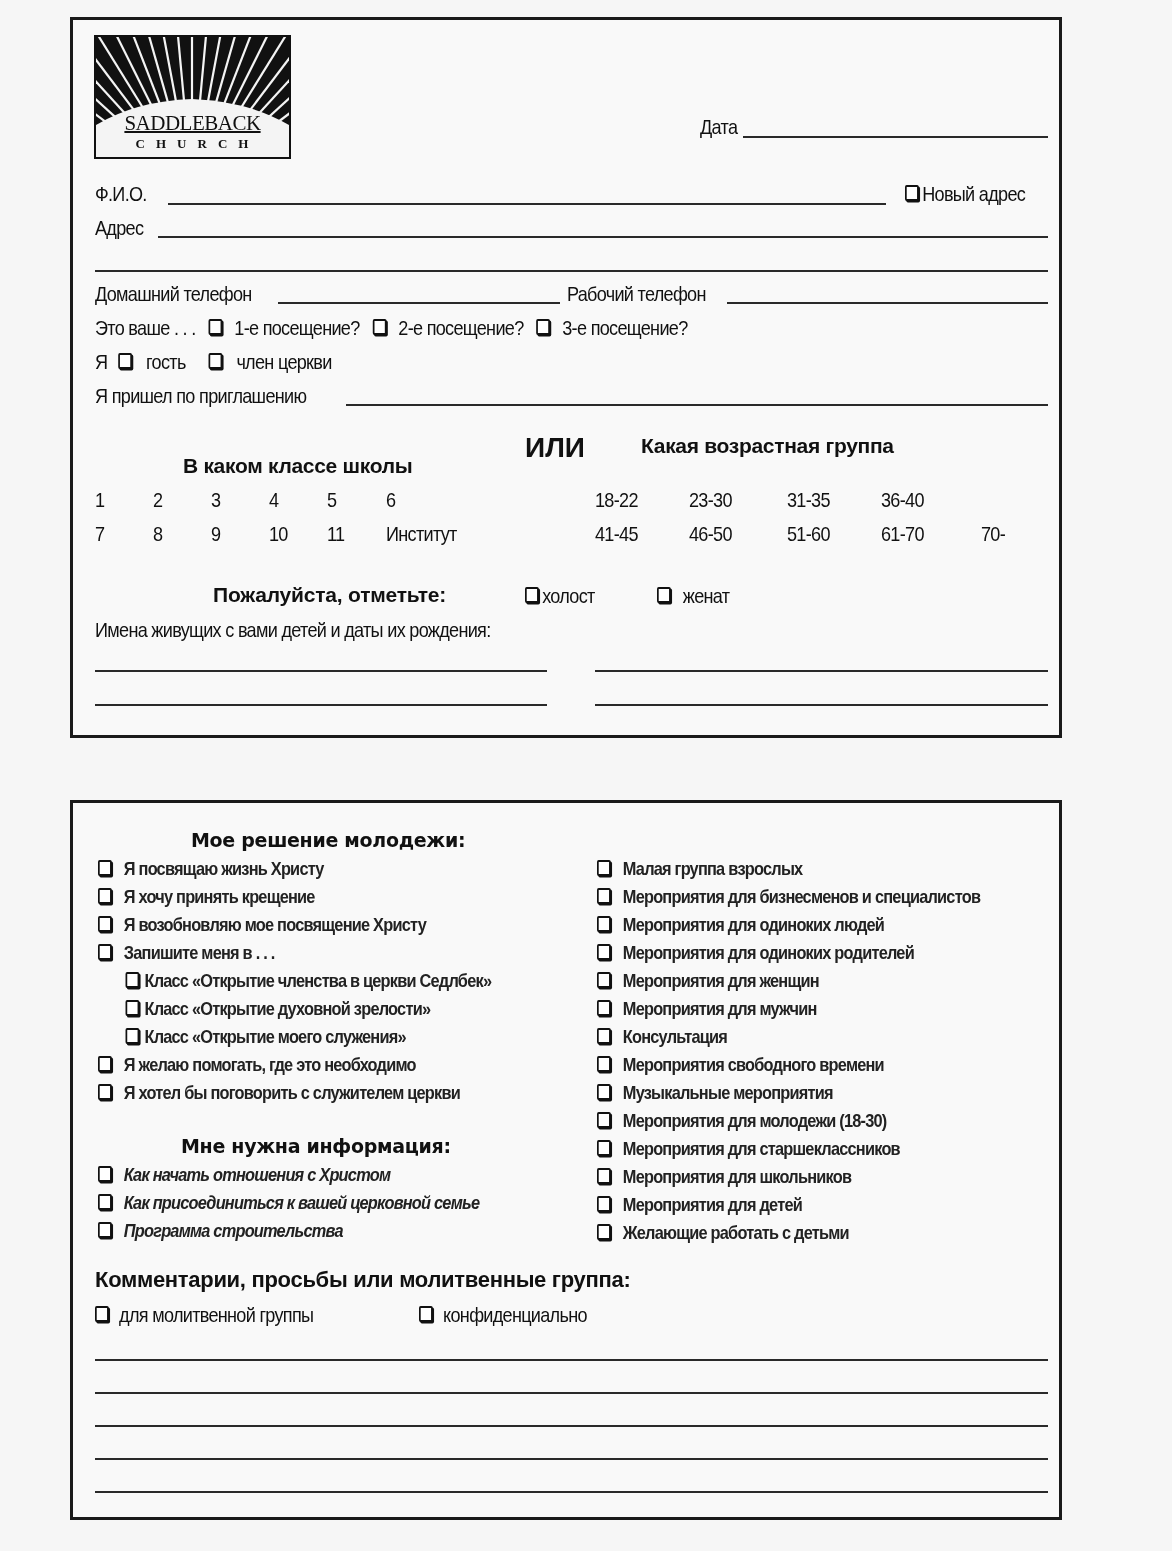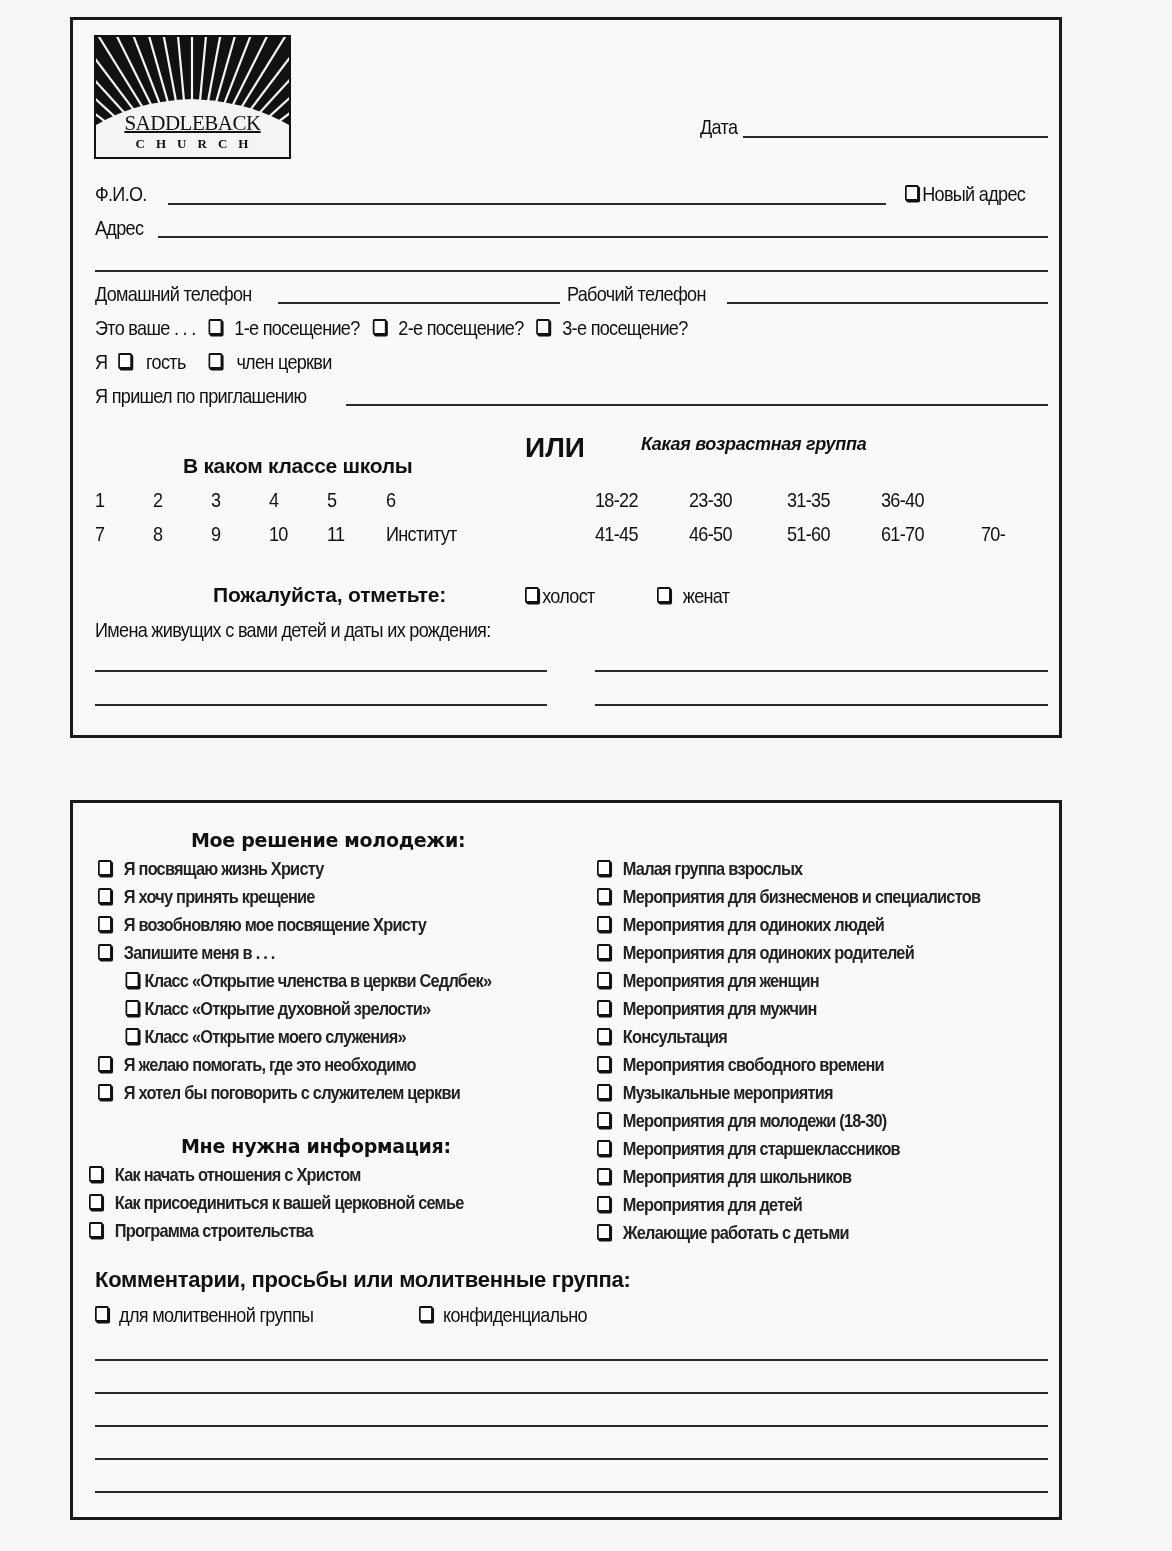--- a/index.html
+++ b/index.html
@@ -149,21 +149,21 @@
     <span>Я</span>
     <span class="cb" style="margin-left:8px; margin-right:16px;"></span><span>гость</span>
     <span class="cb" style="margin-left:22px; margin-right:16px;"></span><span>член церкви</span>
   </div>
 
   <div class="txt" style="left:22px; top:364px;">Я пришел по приглашению</div>
   <div class="line" style="left:273px; top:384px; width:702px;"></div>
 
   <div class="bold-title" style="left:110px; top:414px; font-size:21px; letter-spacing:-0.3px;margin-top:20px;">В каком классе школы</div>
   <div class="bold-title" style="left:452px; top:412px; font-size:28px;">ИЛИ</div>
-  <div class="bold-title" style="left:568px; top:414px; font-size:18px; letter-spacing:-0.3px;font-style:italic;">Какая возрастная группа</div>
+  <div class="bold-title" style="left:568px; top:414px; font-size:21px; letter-spacing:-0.3px;">Какая возрастная группа</div>
 
   <div id="grades1">
       <div class="txt" style="left: 22px; top: 468px;">1</div>
       <div class="txt" style="left: 80px; top: 468px;">2</div>
       <div class="txt" style="left: 138px; top: 468px;">3</div>
       <div class="txt" style="left: 196px; top: 468px;">4</div>
       <div class="txt" style="left: 254px; top: 468px;">5</div>
       <div class="txt" style="left: 313px; top: 468px;">6</div>
     </div>
   <div id="grades2">
@@ -212,21 +212,21 @@
       <div class="item"><span class="cb"></span><span>Я возобновляю мое посвящение Христу</span></div>
       <div class="item"><span class="cb"></span><span>Запишите меня в . . .</span></div>
       <div class="item sub"><span class="cb"></span><span>Класс «Открытие членства в церкви Седлбек»</span></div>
       <div class="item sub"><span class="cb"></span><span>Класс «Открытие духовной зрелости»</span></div>
       <div class="item sub"><span class="cb"></span><span>Класс «Открытие моего служения»</span></div>
       <div class="item"><span class="cb"></span><span>Я желаю помогать, где это необходимо</span></div>
       <div class="item"><span class="cb"></span><span>Я хотел бы поговорить с служителем церкви</span></div>
     </div>
 
   <div class="sec-title" style="left:108px; top:332px;">Мне нужна информация:</div>
-  <div class="list" id="info-list" style="left:16px; top:358px;">
+  <div class="list" id="info-list" style="left:25px; top:358px;font-style:italic;">
       <div class="item"><span class="cb"></span><span>Как начать отношения с Христом</span></div>
       <div class="item"><span class="cb"></span><span>Как присоединиться к вашей церковной семье</span></div>
       <div class="item"><span class="cb"></span><span>Программа строительства</span></div>
     </div>
 
   <div class="list" id="info-cont-list" style="left:524px; top:52px;">
       <div class="item"><span class="cb"></span><span>Малая группа взрослых</span></div>
       <div class="item"><span class="cb"></span><span>Мероприятия для бизнесменов и специалистов</span></div>
       <div class="item"><span class="cb"></span><span>Мероприятия для одиноких людей</span></div>
       <div class="item"><span class="cb"></span><span>Мероприятия для одиноких родителей</span></div>

